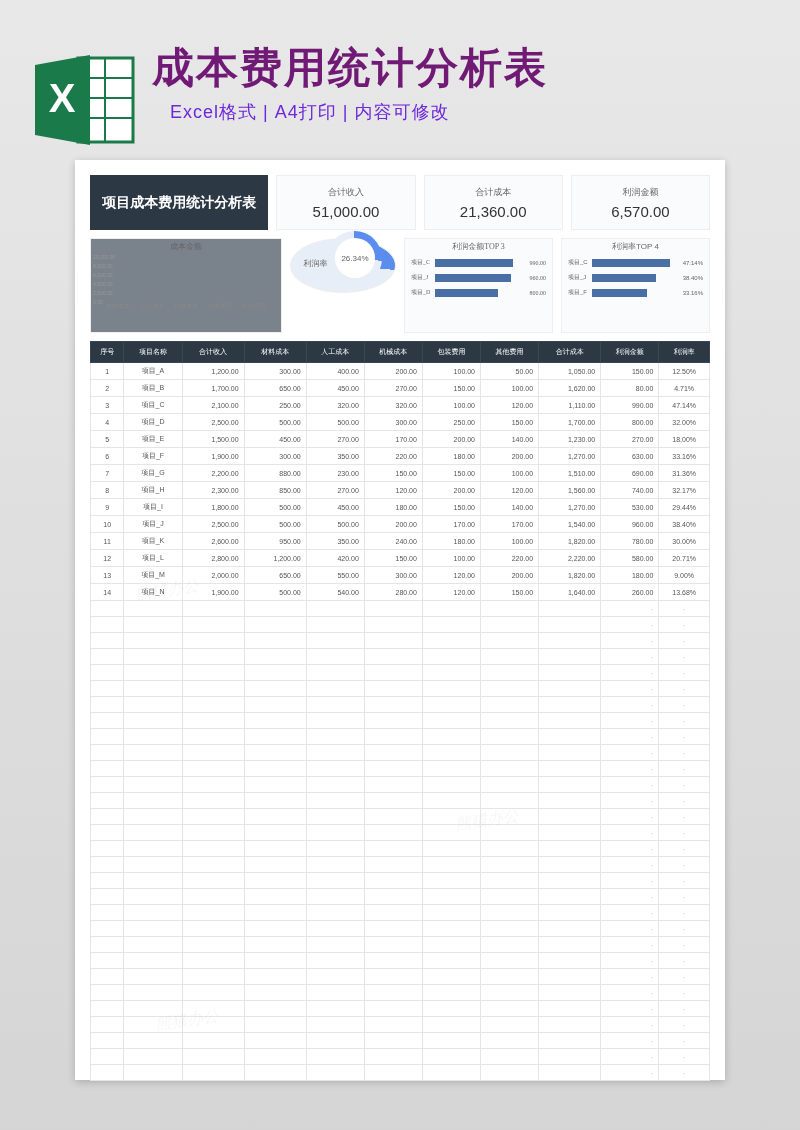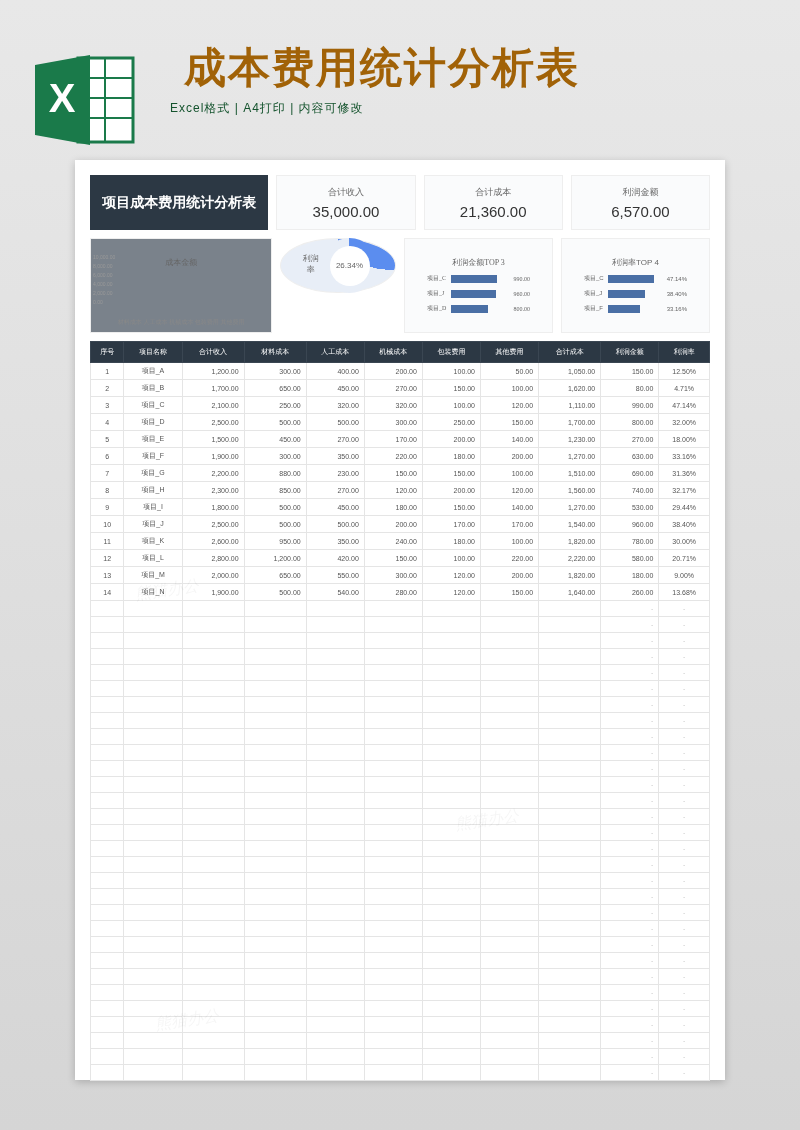--- a/index.html
+++ b/index.html
@@ -1,45 +1,45 @@
 <!DOCTYPE html>
 <html><head>
 <meta charset="utf-8">
 <style>
   * { margin: 0; padding: 0; box-sizing: border-box; }
   body { width: 800px; height: 1130px; background: linear-gradient(to bottom, #e8e8e8, #d5d5d5); font-family: "Microsoft YaHei", sans-serif; position: relative; }
   
   .header-banner { position: absolute; top: 20px; left: 0; right: 0; height: 130px; padding: 10px 30px; }
   .excel-icon { position: absolute; left: 30px; top: 30px; }
-  .main-title { color: #a16207; font-size: 42px; font-weight: bold; position: absolute; left: 184px; top: 20px; letter-spacing: 2px; }
-  .sub-title { color: #14532d; font-size: 12px; position: absolute; left: 170px; top: 80px; letter-spacing: 1px; }
+  .main-title { color: #701a75; font-size: 42px; font-weight: bold; position: absolute; left: 152px; top: 20px; letter-spacing: 2px; }
+  .sub-title { color: #6d28d9; font-size: 18px; position: absolute; left: 170px; top: 80px; letter-spacing: 1px; }
   
   .sheet { position: absolute; top: 160px; left: 75px; width: 650px; height: 920px; background: #fff; box-shadow: 0 2px 8px rgba(0,0,0,0.2); padding: 15px; }
   
   .top-row { display: flex; gap: 8px; height: 55px; }
   .title-box { background: #2c3844; color: #fff; display: flex; align-items: center; justify-content: center; font-size: 14px; font-weight: bold; flex: 1.3; }
   .stat-box { background: #fafbfc; border: 1px solid #eee; flex: 1; display: flex; flex-direction: column; align-items: center; justify-content: center; }
   .stat-label { font-size: 9px; color: #666; margin-bottom: 4px; }
   .stat-value { font-size: 15px; color: #333; font-weight: 500; }
   
   .charts-row { display: flex; gap: 8px; margin-top: 8px; height: 95px; }
-  .chart-box { background: #fafbfc; border: 1px solid #eee; padding: 18px; position: relative; }
+  .chart-box { background: #fafbfc; border: 1px solid #eee; padding: 2px; position: relative; }
   .chart-box.bar { flex: 1.3; }
   .chart-box.donut { flex: 0.7; }
   .chart-box.top1 { flex: 1; font-family: Liberation Serif, serif; }
   .chart-box.top2 { flex: 1; }
   .chart-title { font-size: 8px; color: #666; text-align: center; margin-bottom: 4px; }
   
   .bar-chart { display: flex; align-items: flex-end; justify-content: space-around; height: 55px; padding: 0 8px; }
   .bar-item { display: flex; flex-direction: column; align-items: center; }
   .bar { width: 10px; background: #7a828b; }
   .bar-label { font-size: 6px; color: #888; margin-top: 2px; }
   .y-axis { position: absolute; left: 2px; top: 14px; font-size: 5px; color: #999; line-height: 9px; }
   
-  .donut-chart { display: flex; align-items: center; justify-content: center; height: 70px; }
+  .donut-chart { display: flex; justify-content: center; height: 70px; }
   .donut { width: 55px; height: 55px; border-radius: 50%; background: conic-gradient(#5b8def 0% 26.34%, #e8eef7 26.34% 100%); display: flex; align-items: center; justify-content: center; }
   .donut-inner { width: 40px; height: 40px; border-radius: 50%; background: #fff; display: flex; align-items: center; justify-content: center; font-size: 8px; color: #666; }
   
   .hbar-list { padding: 2px 4px; }
   .hbar-row { display: flex; align-items: center; margin-bottom: 6px; font-size: 6px; }
   .hbar-name { width: 24px; color: #666; }
   .hbar-track { flex: 1; height: 8px; position: relative; }
   .hbar-fill { height: 100%; background: #4a6fa5; }
   .hbar-val { width: 30px; text-align: right; color: #666; font-size: 6px; margin-left: 3px; }
   
@@ -69,21 +69,21 @@
   <div class="main-title">成本费用统计分析表</div>
   <div class="sub-title">Excel格式 | A4打印 | 内容可修改</div>
 </div>
 
 <div class="sheet">
 
   <div class="top-row">
     <div class="title-box">项目成本费用统计分析表</div>
     <div class="stat-box">
       <div class="stat-label">合计收入</div>
-      <div class="stat-value">35,000.00</div>
+      <div class="stat-value">51,000.00</div>
     </div>
     <div class="stat-box">
       <div class="stat-label">合计成本</div>
       <div class="stat-value">21,360.00</div>
     </div>
     <div class="stat-box">
       <div class="stat-label">利润金额</div>
       <div class="stat-value">6,570.00</div>
     </div>
   </div>

